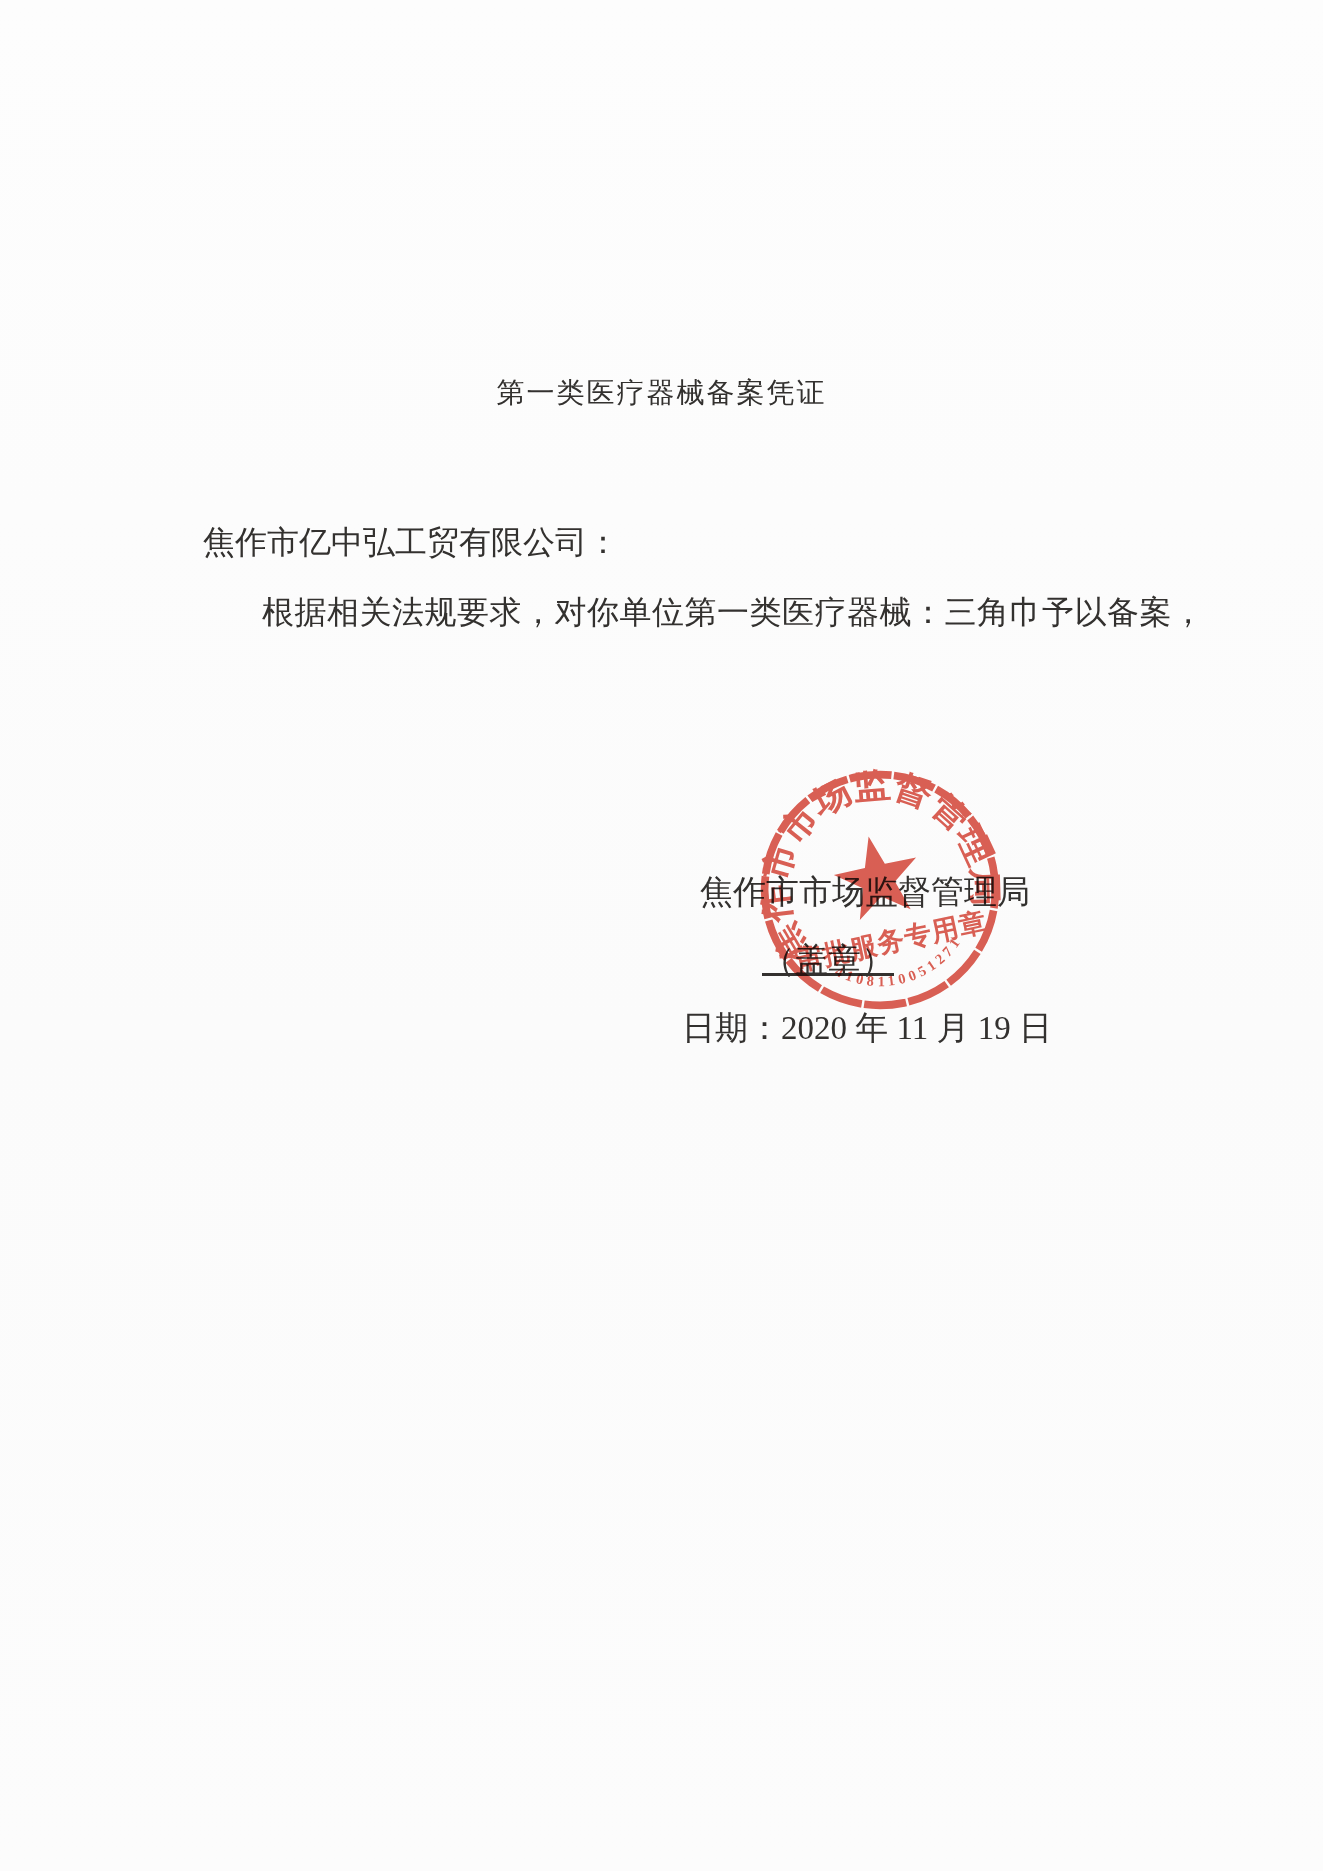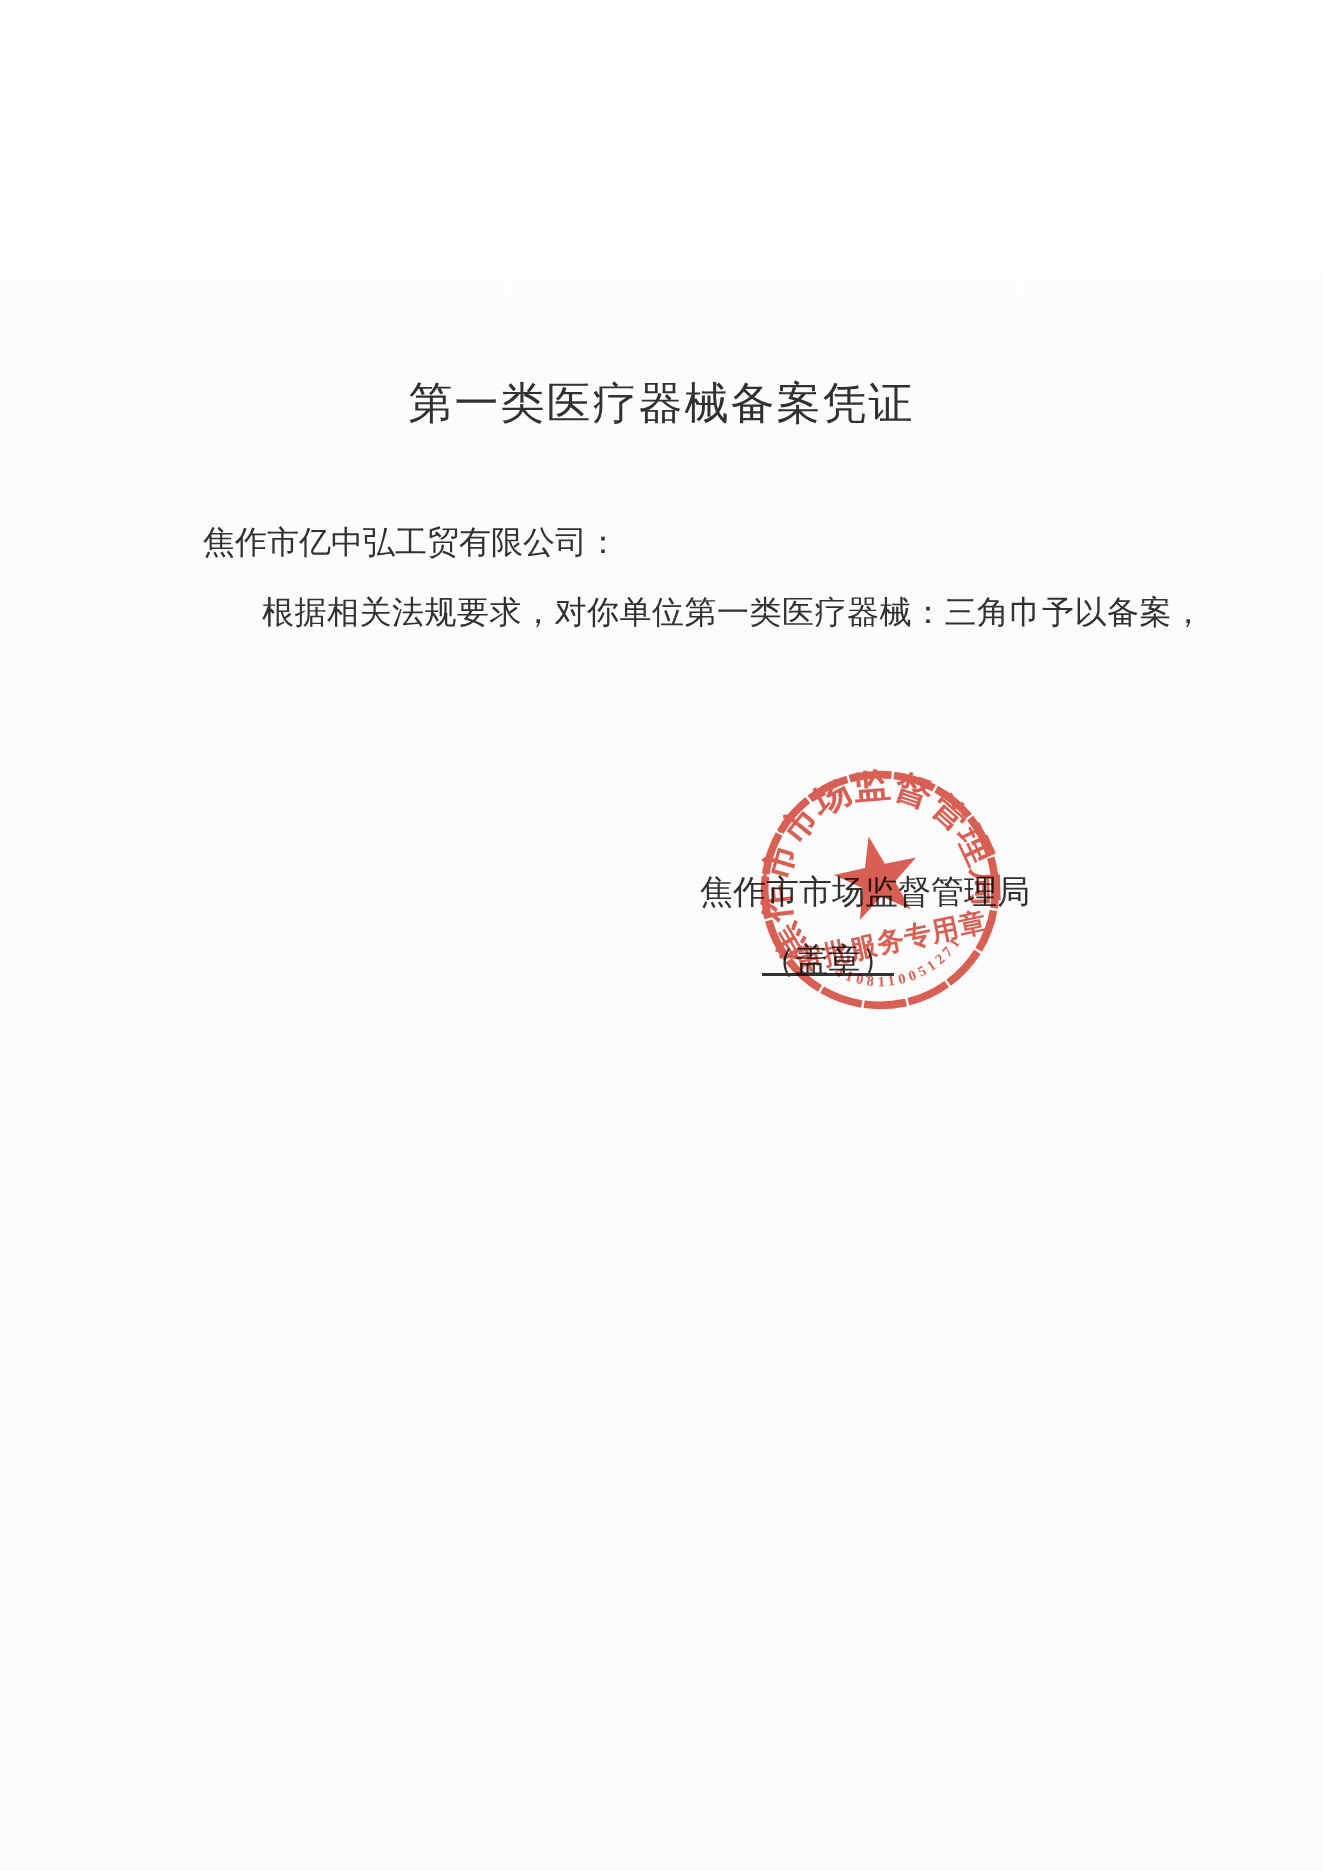--- a/index.html
+++ b/index.html
@@ -11,21 +11,21 @@
     position:relative;
     overflow:hidden;
   }
   .page{
     position:absolute;left:0;top:0;width:1323px;height:1871px;
     background:linear-gradient(180deg,#fdfdfd 0%,#fbfbfb 55%,#fcfcfc 100%);
   }
   .doc-title{
     position:absolute;left:0;top:374px;width:1323px;
     text-align:center;
-    font-size:44px;letter-spacing:2px;
+    font-size:28px;letter-spacing:2px;
     color:#33312f;
     white-space:nowrap;
   }
   .line{
     position:absolute;
     font-size:32px;
     white-space:nowrap;
     color:#33312f;
   }
   .recipient{left:203px;top:521px;}
@@ -48,20 +48,21 @@
 
 <div class="page">
 
   <div class="doc-title">第一类医疗器械备案凭证</div>
 
   <div class="line statement">根据相关法规要求，对你单位第一类医疗器械：三角巾予以备案，</div>
   <div class="line recipient">焦作市亿中弘工贸有限公司：</div>
 
   <div class="line issuer">焦作市市场监督管理局</div>
   <div class="line seal-note">（盖章）</div>
+  <div class="line date-line">日期：2020 年 11 月 19 日</div>
 
   <div class="stamp">
     <svg viewBox="0 0 260 260" xmlns="http://www.w3.org/2000/svg">
       <defs>
         <path id="arcTop" d="M 46 178.5 A 97 97 0 1 1 214 178.5" fill="none"></path>
         <path id="arcBot" d="M 59.3 200.7 A 100 100 0 0 0 200.7 200.7" fill="none"></path>
       </defs>
 
       <circle cx="130" cy="130" r="120" fill="none" stroke-width="8" stroke-dasharray="44 2.5" stroke="#d94f42"></circle>
 

